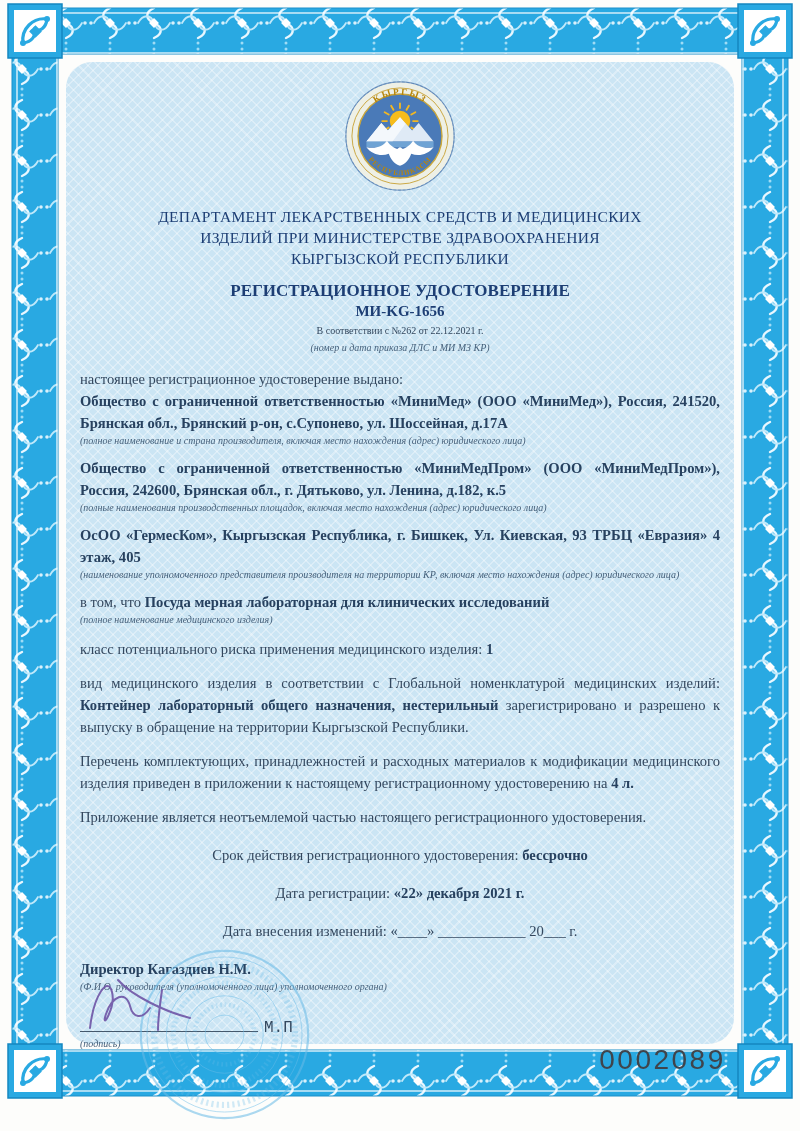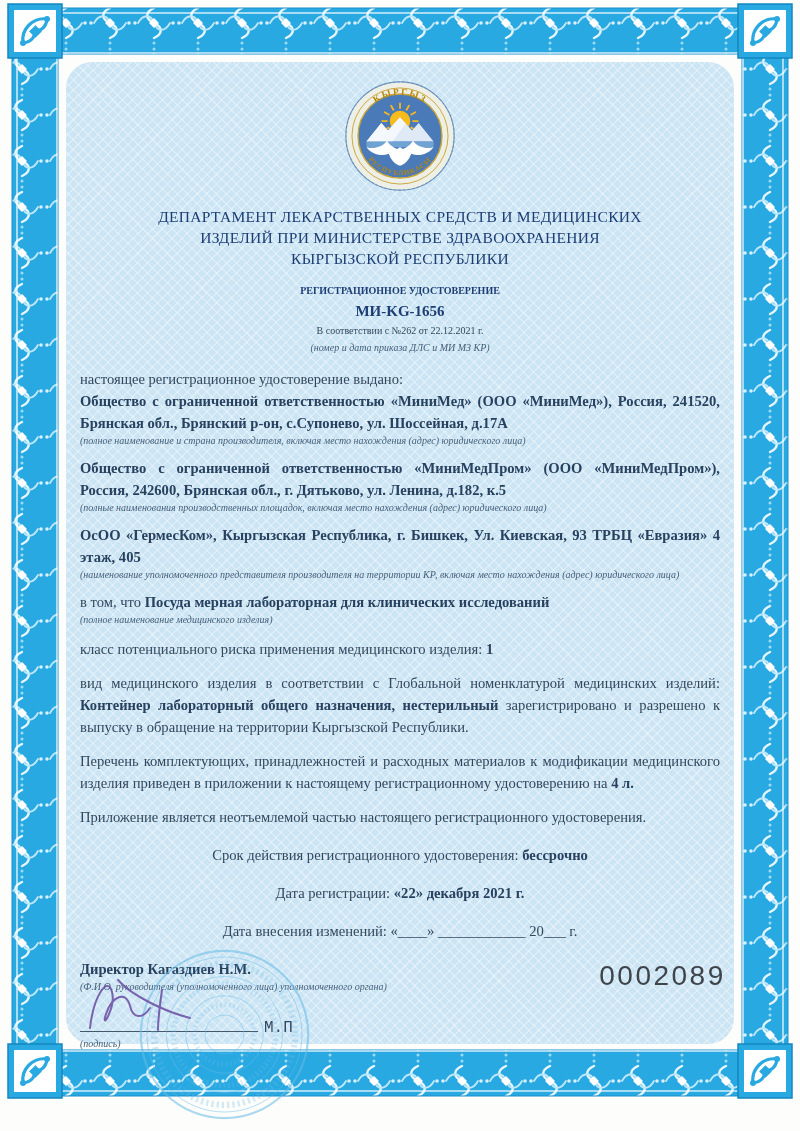--- a/index.html
+++ b/index.html
@@ -10,34 +10,34 @@
          background-color:#cbe5f4;
          background-image:
            repeating-linear-gradient(45deg, rgba(255,255,255,.32) 0 1.5px, rgba(255,255,255,0) 1.5px 7px),
            repeating-linear-gradient(-45deg, rgba(255,255,255,.32) 0 1.5px, rgba(255,255,255,0) 1.5px 7px);
          z-index:2;}
   .content{position:relative;width:100%;height:100%;padding:10px 14px 0 14px;box-sizing:border-box;}
   .center{text-align:center;}
   .emblem-wrap{text-align:center;margin-top:8px;}
   .dept{margin-top:10px;}
   .dept-line{font-weight:normal;color:#1d3e74;font-size:15.5px;line-height:21px;letter-spacing:.3px;}
-  .reg-title{margin-top:11px;font-weight:bold;color:#1d3e74;font-size:10px;line-height:21px;}
+  .reg-title{margin-top:11px;font-weight:bold;color:#1d3e74;font-size:17px;line-height:21px;}
   .reg-num{font-weight:bold;color:#1d3e74;font-size:15px;line-height:20px;}
   .order-line{font-size:10px;color:#33475e;line-height:20px;}
   .cap{font-style:italic;font-size:10px;color:#46607a;line-height:13px;}
   .txt{font-size:14.6px;line-height:22px;color:#33475e;}
   .para{text-align:justify;}
   .b{font-weight:bold;color:#27415f;} .m10{margin-top:10px;} .m12{margin-top:12px;} .m14{margin-top:14px;} .m16{margin-top:16px;text-align:center;}
   .sig-block{position:relative;margin-top:16px;}
   .sig-row{margin-top:24px;font-size:16px;color:#33475e;font-family:Liberation Mono, monospace;}
   .sig-line{display:inline-block;width:178px;border-bottom:1.3px solid #44586c;height:14px;}
   .seal-label{margin-left:6px;}
   .stamp{position:absolute;left:52px;top:-16px;opacity:.55;pointer-events:none;}
   .signature{position:absolute;left:-6px;top:8px;pointer-events:none;}
-  .serial{position:absolute;left:575px;top:960px;width:175px;text-align:center;z-index:3;
+  .serial{position:absolute;left:575px;top:1044px;width:175px;text-align:center;z-index:3;
           font-family:"Liberation Sans", sans-serif;font-size:28px;letter-spacing:2.5px;color:#3f444b;}
 </style>
 </head>
 <body>
 
 <div class="page">
 
   <svg class="frame" width="800" height="1131" viewBox="0 0 800 1131">
     <defs>
       <pattern id="bp" width="44" height="46" patternUnits="userSpaceOnUse">

